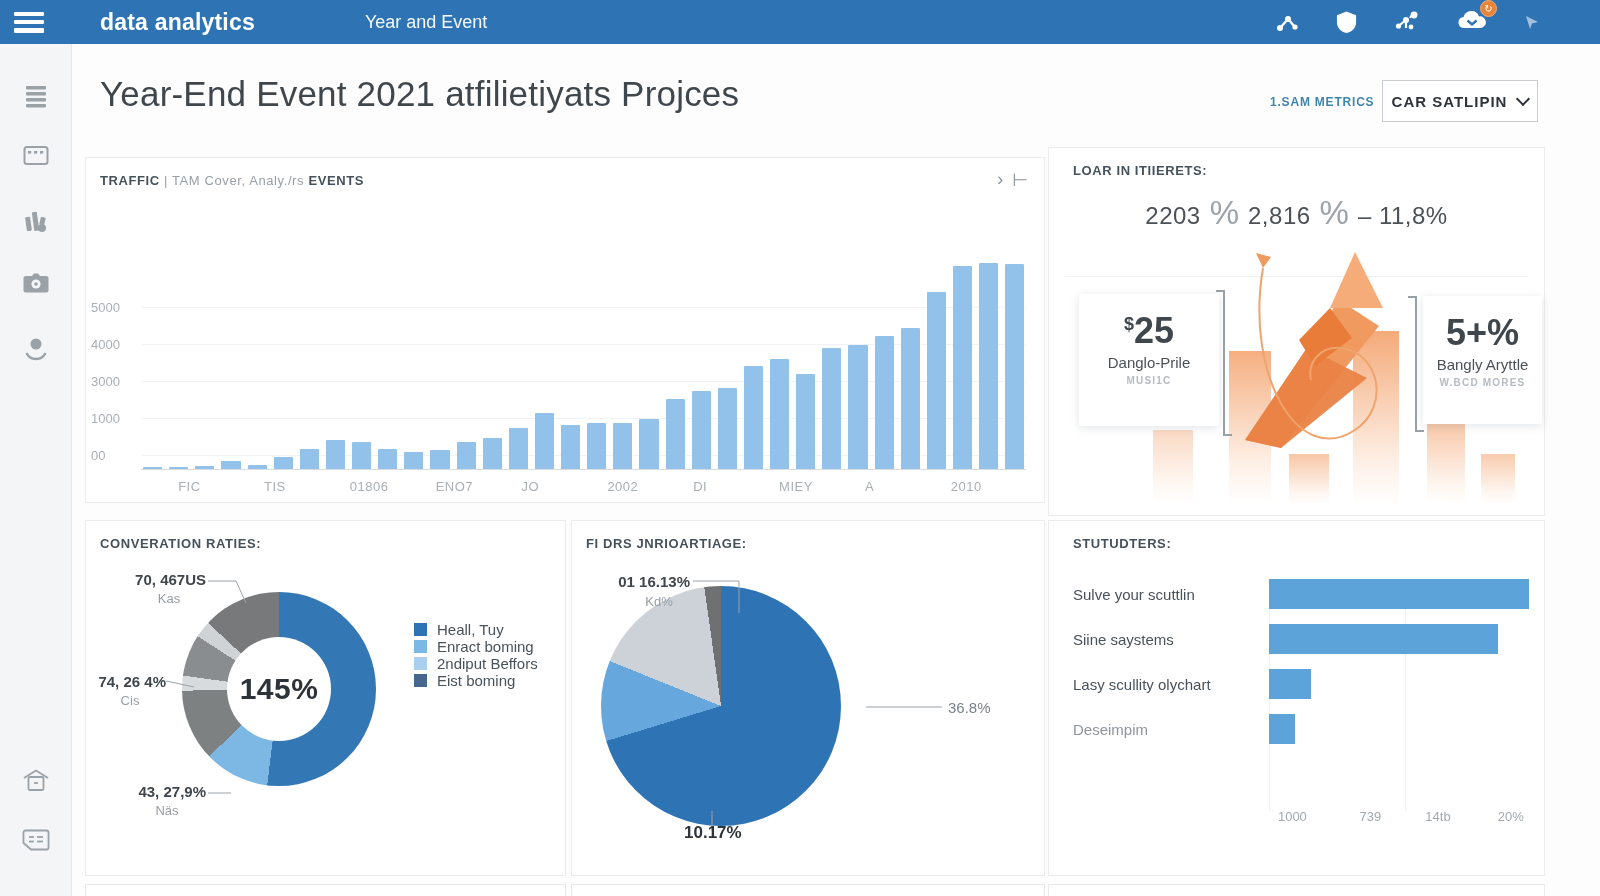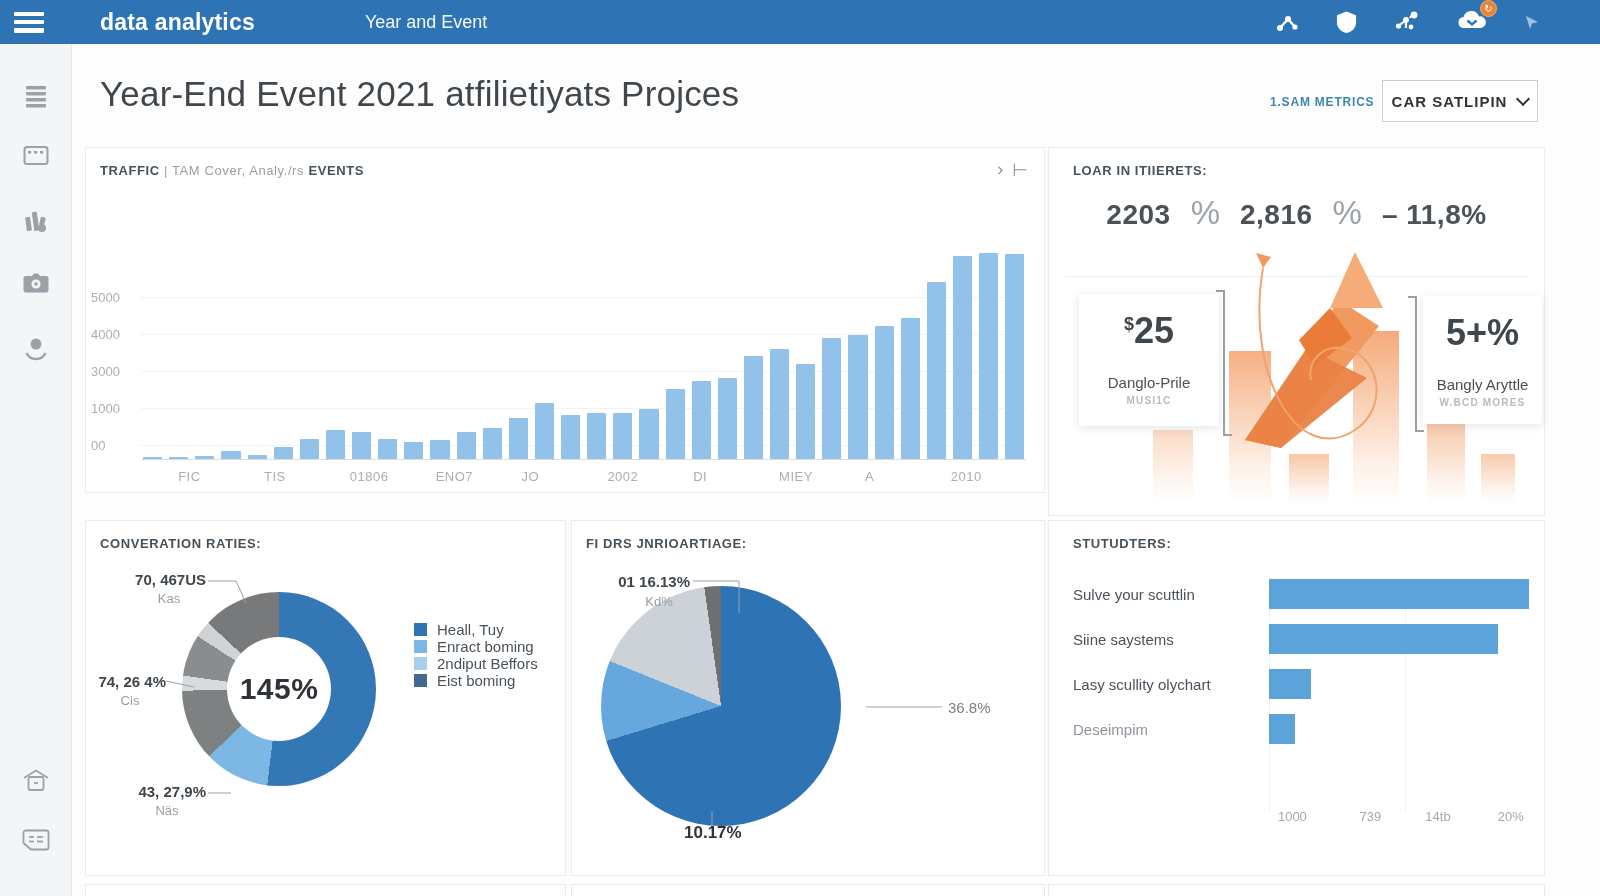--- a/index.html
+++ b/index.html
@@ -33,21 +33,21 @@
   .metrics-link{position:absolute;left:1198px;top:51px;font-size:12px;font-weight:bold;
                 color:#3e86ae;letter-spacing:.8px;cursor:pointer}
   .dropdown{position:absolute;left:1310px;top:36px;width:156px;height:42px;background:#fff;
             border:1px solid #c9cdd1;display:flex;align-items:center;justify-content:center;
             gap:11px;font-size:15px;font-weight:bold;letter-spacing:1px;color:#2f3439;
             cursor:pointer;box-sizing:border-box}
   .chev{width:8px;height:8px;border-right:2px solid #2f3439;border-bottom:2px solid #2f3439;
         transform:rotate(45deg);margin-top:-5px}
 
   .card{position:absolute;background:#fff;border:1px solid #ececee;box-sizing:border-box}
-  #card-traffic{left:13px;top:103px;width:960px;height:346px}
+  #card-traffic{left:13px;top:113px;width:960px;height:346px}
   #card-loar{left:976px;top:103px;width:497px;height:369px}
   #card-conv{left:13px;top:476px;width:481px;height:356px}
   #card-pie{left:499px;top:476px;width:474px;height:356px}
   #card-stut{left:976px;top:476px;width:497px;height:356px}
   .peek{position:absolute;top:840px;height:12px;background:#fff;border:1px solid #e8e9eb;
         border-bottom:none;box-sizing:border-box}
   #peek1{left:13px;width:481px}#peek2{left:499px;width:474px}#peek3{left:976px;width:497px}
 
   .card-header{position:absolute;left:14px;top:15px;font-size:13px;font-weight:bold;
                color:#46525b;letter-spacing:.6px;white-space:nowrap}
@@ -64,30 +64,30 @@
         border-bottom:1px solid #dadde0}
   .gridline{position:absolute;left:0;right:0;height:1px;background:#f1f2f3}
   .ytick{position:absolute;left:-50px;width:42px;text-align:left;font-size:13px;color:#a9afb5}
   .bars{position:absolute;left:2px;right:2px;bottom:0;height:211px;display:flex;
         align-items:flex-end;gap:7px}
   .bar{flex:1;border-radius:1px 1px 0 0}
   .xtick{position:absolute;top:calc(100% + 10px);font-size:13px;color:#a9afb5;letter-spacing:.5px}
 
   
   .loar-numbers{position:absolute;left:0;right:0;top:46px;text-align:center;white-space:nowrap}
-  .loar-numbers .num{font-size:28px;font-weight:bold;color:#4b5157;margin:0 17px;letter-spacing:.5px}
+  .loar-numbers .num{font-size:24px;font-weight:normal;color:#4b5157;margin:0 6px;letter-spacing:.5px}
   .loar-numbers .pct{font-size:33px;color:#9ba3a9;margin:0 3px}
   .loar-divider{position:absolute;left:16px;right:16px;top:128px;border-top:1px solid #eef0f2}
   .mini-card{position:absolute;background:#fff;box-shadow:0 2px 10px rgba(100,110,125,.18);
              border-radius:2px;text-align:center;z-index:3}
   #mini-left{left:30px;top:146px;width:140px;height:132px}
   #mini-right{left:374px;top:148px;width:119px;height:128px}
   .mini-value{margin-top:16px;font-size:36px;font-weight:bold;color:#3f464c}
   .mini-value sup{font-size:18px}
-  .mini-label{margin-top:22px;font-size:15px;color:#4b5157}
+  .mini-label{margin-top:2px;font-size:15px;color:#4b5157}
   .mini-sub{margin-top:4px;font-size:10px;font-weight:bold;color:#b6bcc2;letter-spacing:1.2px}
   .bracket{position:absolute;width:2px;background:#99a1a7;z-index:2}
   .bracket::before,.bracket::after{content:"";position:absolute;height:2px;width:7px;background:#99a1a7}
   .bracket::before{top:0;left:-7px}.bracket::after{bottom:0;left:2px}
   #bracket-left{left:174px;top:142px;height:146px}
   #bracket-right{left:366px;top:148px;height:136px}
   .obar{position:absolute;z-index:1;
         background:linear-gradient(180deg,#f3a16b 0%,rgba(247,187,143,.25) 75%,rgba(247,187,143,0) 100%)}
   #ob1{left:104px;top:282px;width:40px;height:74px;opacity:.4}
   #ob2{left:180px;top:203px;width:42px;height:152px;opacity:.85}

